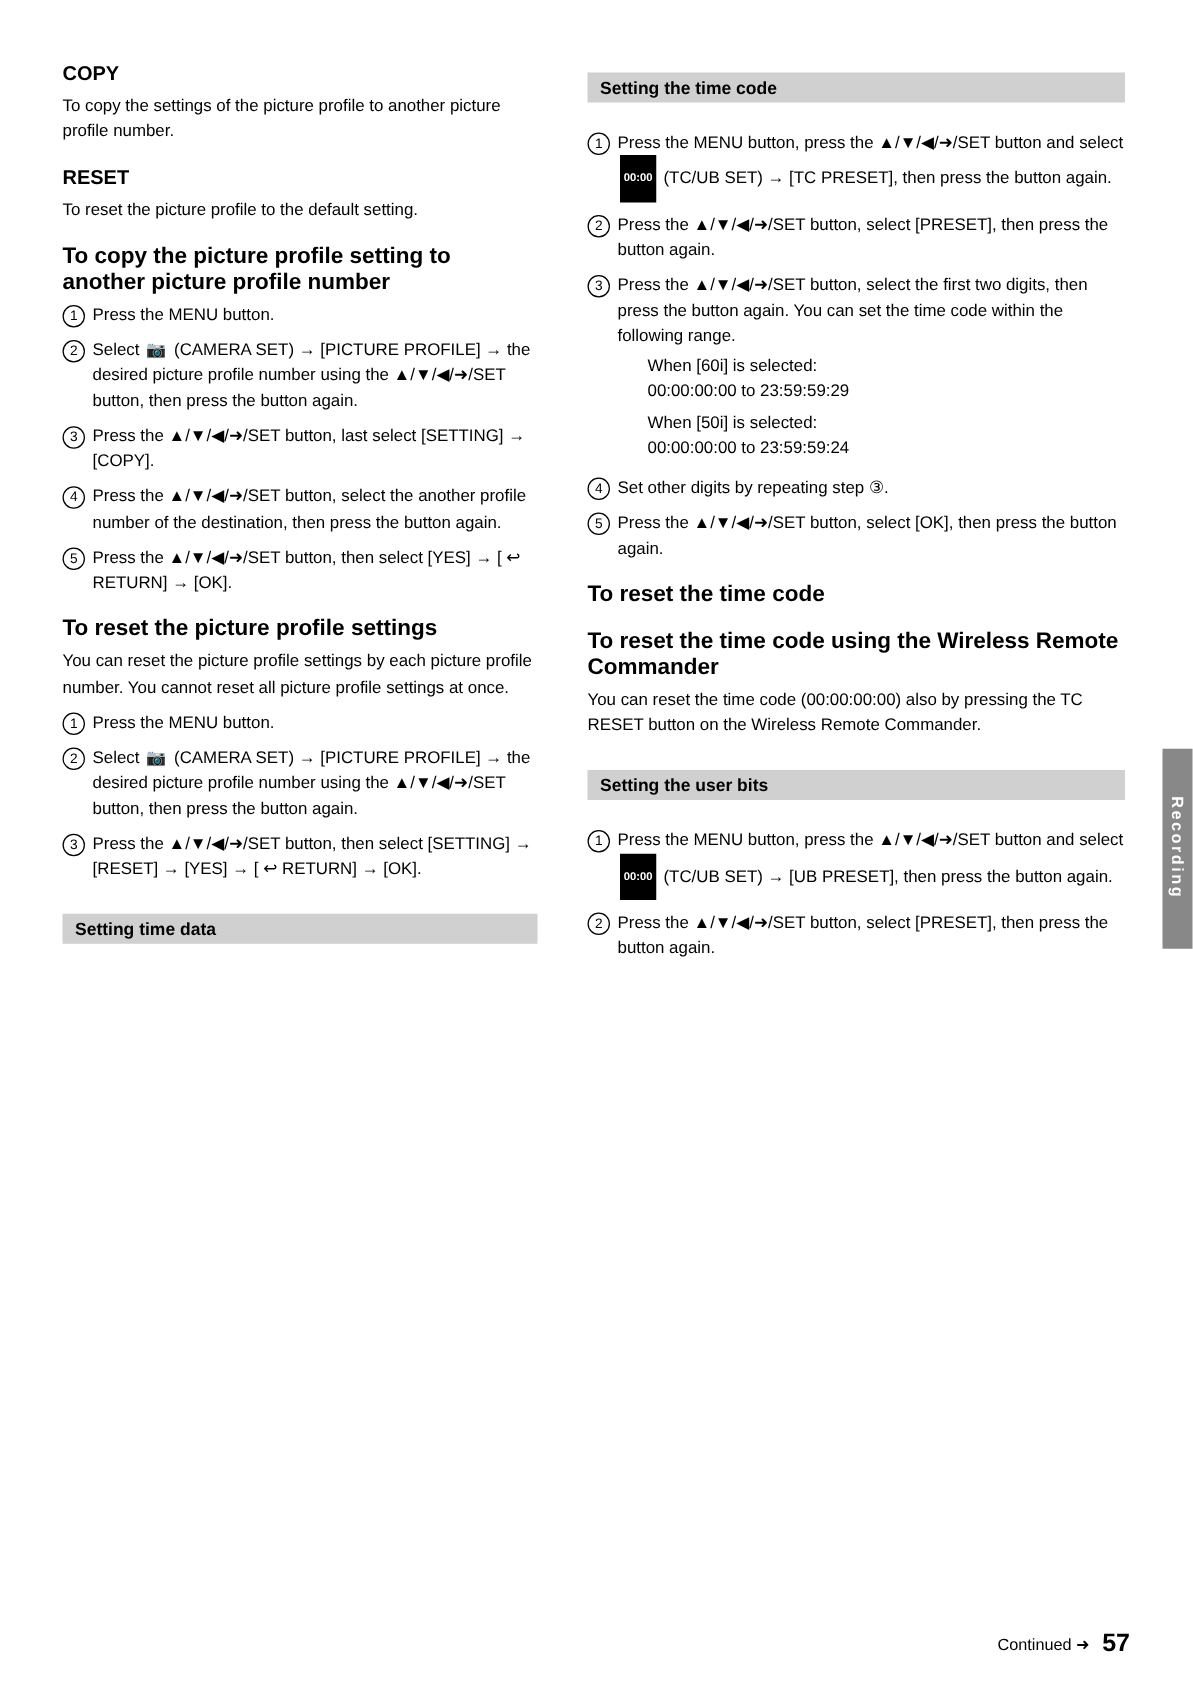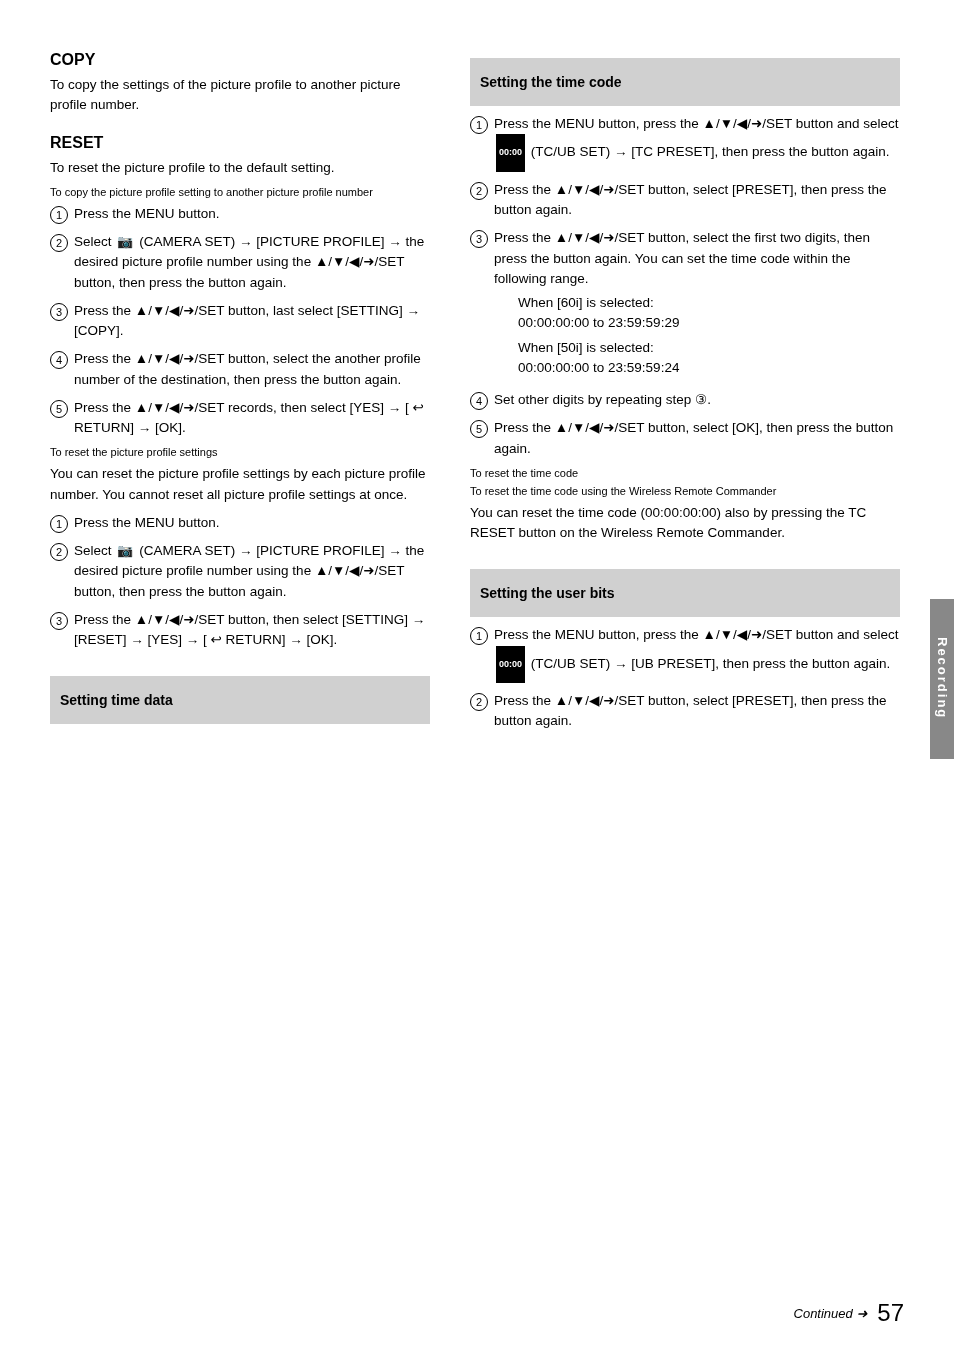--- a/index.html
+++ b/index.html
@@ -66,31 +66,32 @@
       font-weight: bold;
       margin-bottom: 6px;
       margin-top: 18px;
     }
 
     .section-title:first-child {
       margin-top: 11px;
     }
 
     .subsection-title {
-      font-size: 11px;
-      font-weight: normal;
+      font-size: 18px;
+      font-weight: bold;
       margin-bottom: 6px;
+      margin-top: 16px;
     }
 
     .highlight-box {
       background: #d0d0d0;
-      padding: 16px 10px;
+      padding: 4px 10px;
       font-size: 14px;
       font-weight: bold;
-      margin-bottom: 8px;
+      margin-bottom: 22px;
       margin-top: 18px;
       display: inline-block;
       width: 100%;
     }
 
     p {
       margin-bottom: 8px;
       line-height: 1.5;
     }
 
@@ -166,27 +167,26 @@
     .page-footer {
       position: absolute;
       bottom: 30px;
       right: 50px;
       display: flex;
       align-items: center;
       gap: 10px;
     }
 
     .continued-text {
-      font-style: italic;
       font-size: 13px;
     }
 
     .page-number {
-      font-size: 24px;
-      font-weight: normal;
+      font-size: 20px;
+      font-weight: bold;
     }
 
     .indent-block {
       margin-left: 24px;
       margin-top: 4px;
       margin-bottom: 4px;
       line-height: 1.5;
     }
 
     .small-text {
@@ -229,21 +229,21 @@
         <li>
           <span class="num-circle">3</span>
           <span class="content-text">Press the ▲/▼/◀/➜/SET button, last select [SETTING] → [COPY].</span>
         </li>
         <li>
           <span class="num-circle">4</span>
           <span class="content-text">Press the ▲/▼/◀/➜/SET button, select the another profile number of the destination, then press the button again.</span>
         </li>
         <li>
           <span class="num-circle">5</span>
-          <span class="content-text">Press the ▲/▼/◀/➜/SET records, then select [YES] → [ ↩ RETURN] → [OK].</span>
+          <span class="content-text">Press the ▲/▼/◀/➜/SET button, then select [YES] → [ ↩ RETURN] → [OK].</span>
         </li>
       </ol>
 
       
       <div class="subsection-title">To reset the picture profile settings</div>
       <p>You can reset the picture profile settings by each picture profile number. You cannot reset all picture profile settings at once.</p>
       <ol class="num-list">
         <li>
           <span class="num-circle">1</span>
           <span class="content-text">Press the MENU button.</span>

